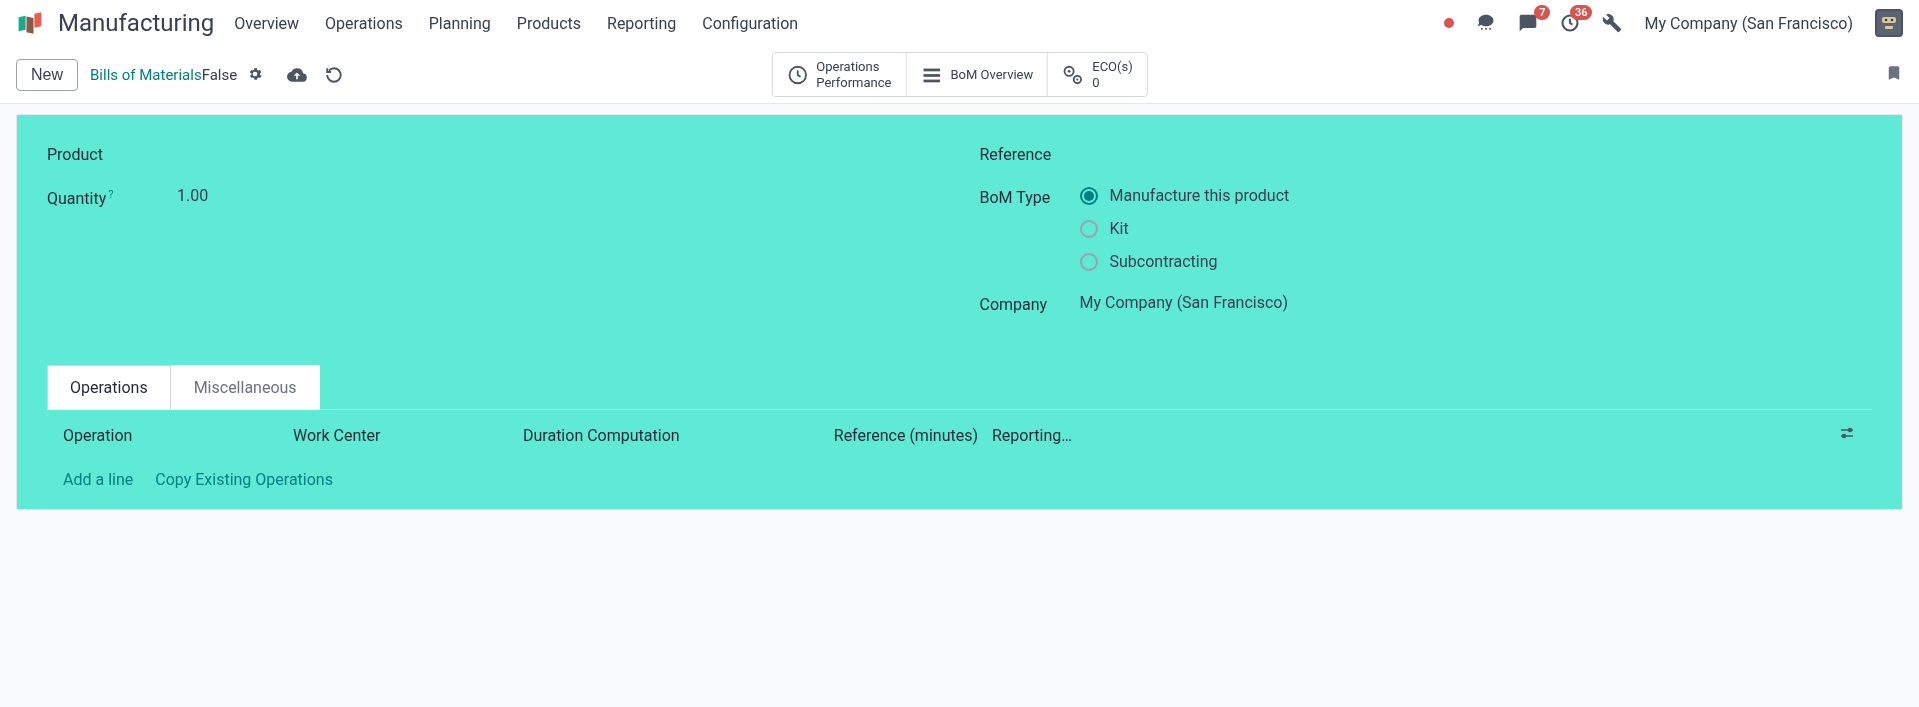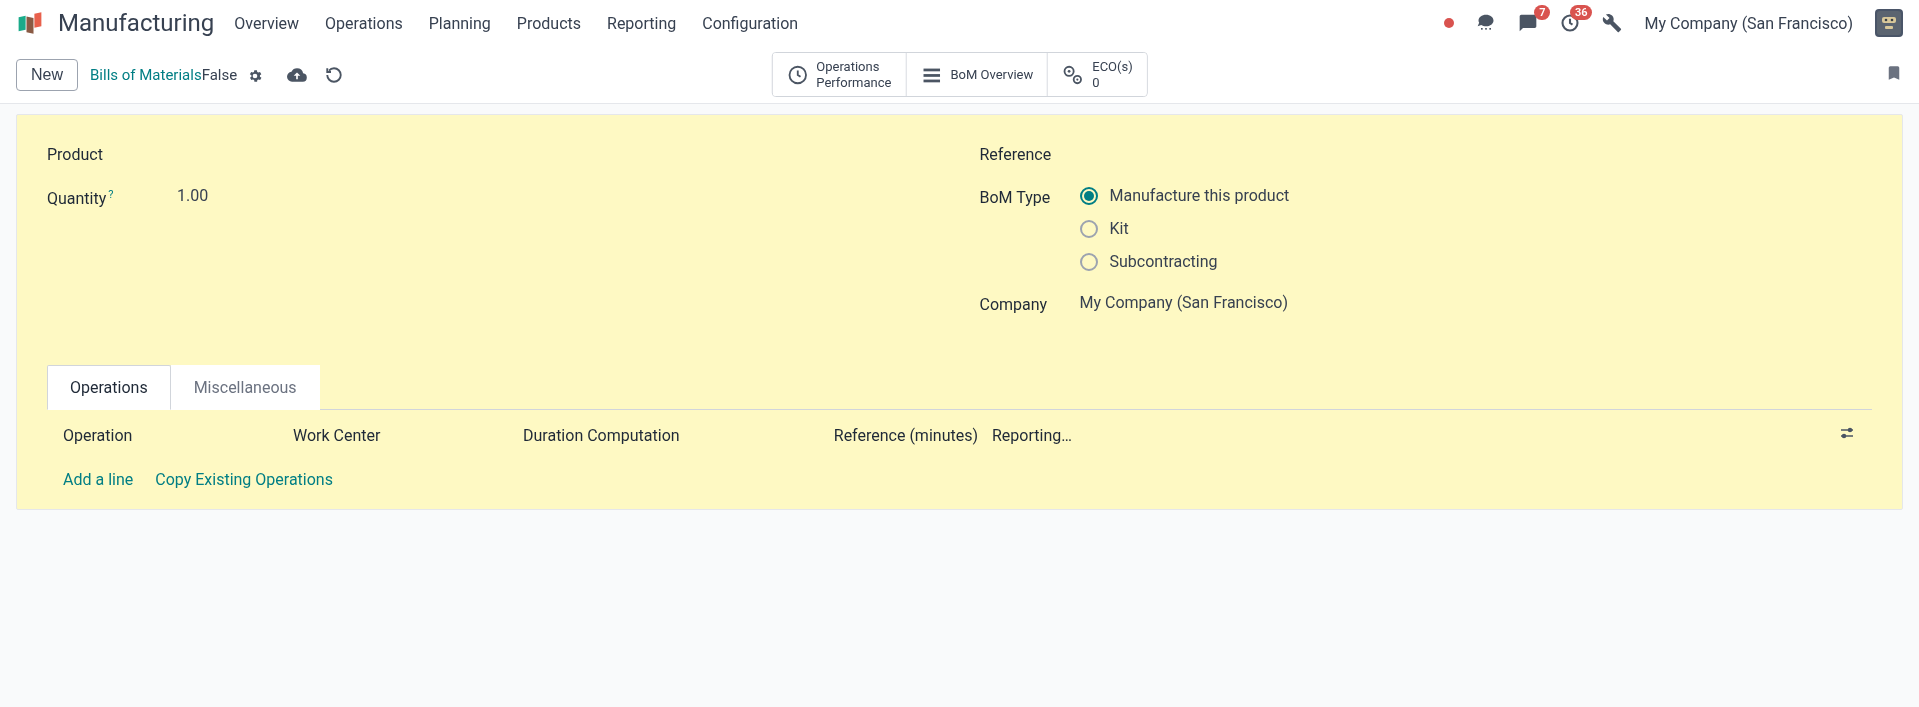--- a/index.html
+++ b/index.html
@@ -16,34 +16,34 @@
 .red-dot { width: 10px; height: 10px; background: #d9534f; border-radius: 50%; }
 .badge { position: absolute; top: -8px; right: -12px; background: #d9534f; color: #fff; font-size: 11px; border-radius: 10px; padding: 1px 5px; min-width: 16px; text-align: center; font-weight: 600; }
 .company-name { font-size: 16px; color: #374151; }
 .avatar { width: 28px; height: 28px; border-radius: 4px; background: #4a5568; display:flex; align-items:center; justify-content:center; }
 .avatar svg { width: 24px; height: 24px; }
 
 .controlbar { display: flex; align-items: center; padding: 8px 16px; background: #fff; border-bottom: 1px solid #e5e7eb; min-height: 58px;}
 .new-btn { border: 1px solid #9ca3af; border-radius: 4px; padding: 6px 14px; font-size: 16px; color: #374151; background: #fff; cursor: pointer; margin-right: 12px; }
 .breadcrumb-block { display: flex; flex-direction: row; }
 .breadcrumb-link { color: #017e84; font-size: 15px; cursor: pointer; }
-.breadcrumb-current { display: flex; align-items: flex-end; gap: 10px; font-size: 15px; color: #374151; }
+.breadcrumb-current { display: flex; align-items: flex-start; gap: 10px; font-size: 15px; color: #374151; }
 .gear-small, .cloud-small, .undo-small { color: #4b5563; cursor: pointer; display: inline-flex; }
 .status-icons { display: flex; gap: 18px; margin-left: 24px; align-items: center; }
 
 .stat-buttons { display: flex; border: 1px solid #d1d5db; border-radius: 4px; overflow: hidden; margin-left: auto; margin-right: auto; position: absolute; left: 50%; transform: translateX(-50%); }
 .controlbar { position: relative; }
 .stat-btn { display: flex; align-items: center; gap: 8px; padding: 6px 14px; border-right: 1px solid #d1d5db; cursor: pointer; background: #fff; }
 .stat-btn:last-child { border-right: none; }
 .stat-btn-icon { color: #4b5563; display: inline-flex; }
 .stat-btn-text { display: flex; flex-direction: column; font-size: 13px; line-height: 1.2; color: #374151; }
 
 .bookmark-right { margin-left: auto; color: #6b7280; cursor: pointer; }
 
-.form-sheet { margin: 10px 16px 0 16px; background: #fef9c3; border: 1px solid #e5e7eb; border-radius: 2px; padding: 28px 30px 0 30px; }
+.form-sheet { margin: 10px 16px 0 16px; background: #5eead4; border: 1px solid #e5e7eb; border-radius: 2px; padding: 28px 30px 0 30px; }
 .form-grid { display: grid; grid-template-columns: 1fr 1fr; gap: 40px; margin-bottom: 28px; }
 .field-row { display: flex; align-items: flex-start; margin-bottom: 22px; }
 .field-label { width: 100px; font-size: 16px; color: #1f2937; flex-shrink: 0; padding-top: 2px; }
 .field-label.with-help { position: relative; }
 .help-q { color: #017e84; font-size: 11px; vertical-align: super; margin-left: 2px; }
 .field-value { font-size: 16px; color: #374151; padding-left: 0; }
 .radio-group { display: flex; flex-direction: column; gap: 14px; }
 .radio-opt { display: flex; align-items: center; gap: 12px; font-size: 16px; cursor: pointer; }
 .radio-circle { width: 18px; height: 18px; border: 2px solid #9ca3af; border-radius: 50%; display: inline-flex; align-items: center; justify-content: center; }
 .radio-circle.checked { border-color: #017e84; }

